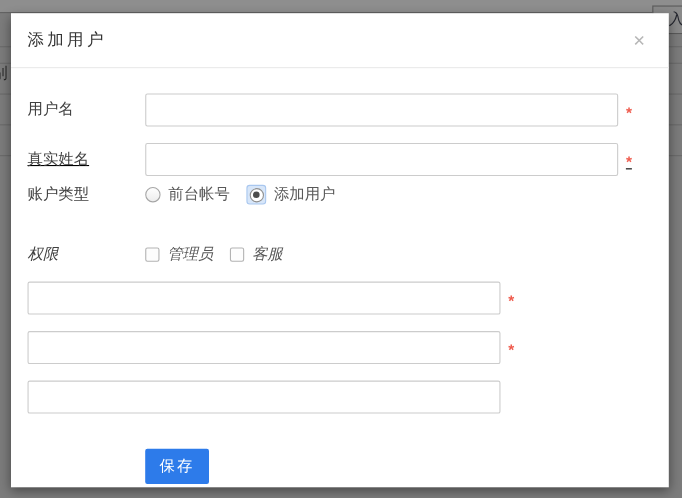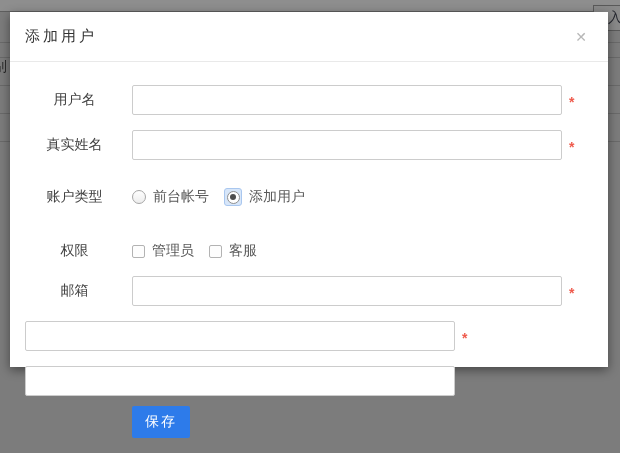--- a/index.html
+++ b/index.html
@@ -20,42 +20,42 @@
     border:1px solid #5a5a5a; background:#8a8a8a;
     display:flex; align-items:center; padding-left:14px; box-sizing:border-box;
   }
   .bg-import-box span { font-size:14px; color:#24262e; }
   .bg-left-label {
     position:absolute; left:-7px; top:58px; font-size:14px; color:#262626;
   }
 
   
   .modal {
-    position:absolute; left:10px; top:12px; width:598px; height:355px;
+    position:absolute; left:10px; top:12px; width:598px; height:431px;
     background:#ffffff; box-shadow:0 3px 10px rgba(0,0,0,0.45);
     box-sizing:border-box;
   }
   .modal-header {
     height:49px; border-bottom:1px solid #e9e9e9;
     display:flex; align-items:center; padding:0 15px;
   }
   .modal-title { font-size:15px; letter-spacing:3px; color:#333; }
   .modal-close {
     margin-left:auto; margin-right:6px; color:#b7b7b7; font-size:14px;
     font-weight:bold; cursor:pointer; line-height:1;
   }
   .modal-body { padding:23px 15px 0 15px; }
 
   .row { display:flex; align-items:center; margin-bottom:15px; }
-  .row-tight { margin-bottom:28px; }
+  .row-tight { margin-bottom:8px;text-decoration:underline; }
   .row-radio { margin-bottom:36px; }
-  .row-check { margin-bottom:16px; }
+  .row-check { margin-bottom:16px;font-style:italic; }
   .row-last { margin-bottom:10px; }
   .row-label {
-    flex:none; width:99px; padding-right:8px; text-align:center;
+    flex:none; width:99px; padding-right:8px; text-align:left;
     font-size:14px; color:#404040; white-space:nowrap;
   }
   .text-input {
     width:430px; height:30px; box-sizing:border-box;
     border:1px solid #cccccc; border-radius:2px; background:#fff;
     padding:0 8px; font-size:14px; color:#333; outline:none;
     font-family:"Liberation Sans","DejaVu Sans",sans-serif;
   }
   .req { color:#ef5b4d; font-size:14px; font-weight:bold; margin-left:7px; margin-top:4px; }
 
@@ -80,21 +80,21 @@
 
   .checkbox {
     width:13px; height:13px; border-radius:2px; box-sizing:border-box;
     border:1px solid #b3b3b3; background:#fdfdfd;
   }
 
   .btn-row { display:flex; margin-bottom:0; padding-left:107px; }
   .save-btn {
     height:32px; padding:0 13px; border:none; border-radius:2px;
     background:#2d7bea; color:#ffffff; font-size:14px; letter-spacing:2px;
-    cursor:pointer; font-family:"Liberation Sans","DejaVu Sans",sans-serif;
+    cursor:pointer; font-family:"Liberation Sans","DejaVu Sans",sans-serif;margin-top:22px;
   }
 </style>
 </head>
 <body>
 
 <div class="stage">
 
   <div>
     <div class="bg-topbar"></div>
     <div class="bg-line" style="top:42px"></div>
@@ -151,21 +151,20 @@
           <span class="checkbox"></span>
           <span class="opt-label">管理员</span>
         </span>
         <span class="opt">
           <span class="checkbox"></span>
           <span class="opt-label">客服</span>
         </span>
       </div>
 
       <div class="row">
-        <span class="row-label">邮箱</span>
         <input class="text-input" type="text" value="" style="">
         <span class="req">*</span>
       </div>
 
       <div class="row">
         <input class="text-input" type="password" value="" style="">
         <span class="req">*</span>
       </div>
 
       <div class="row row-last">

